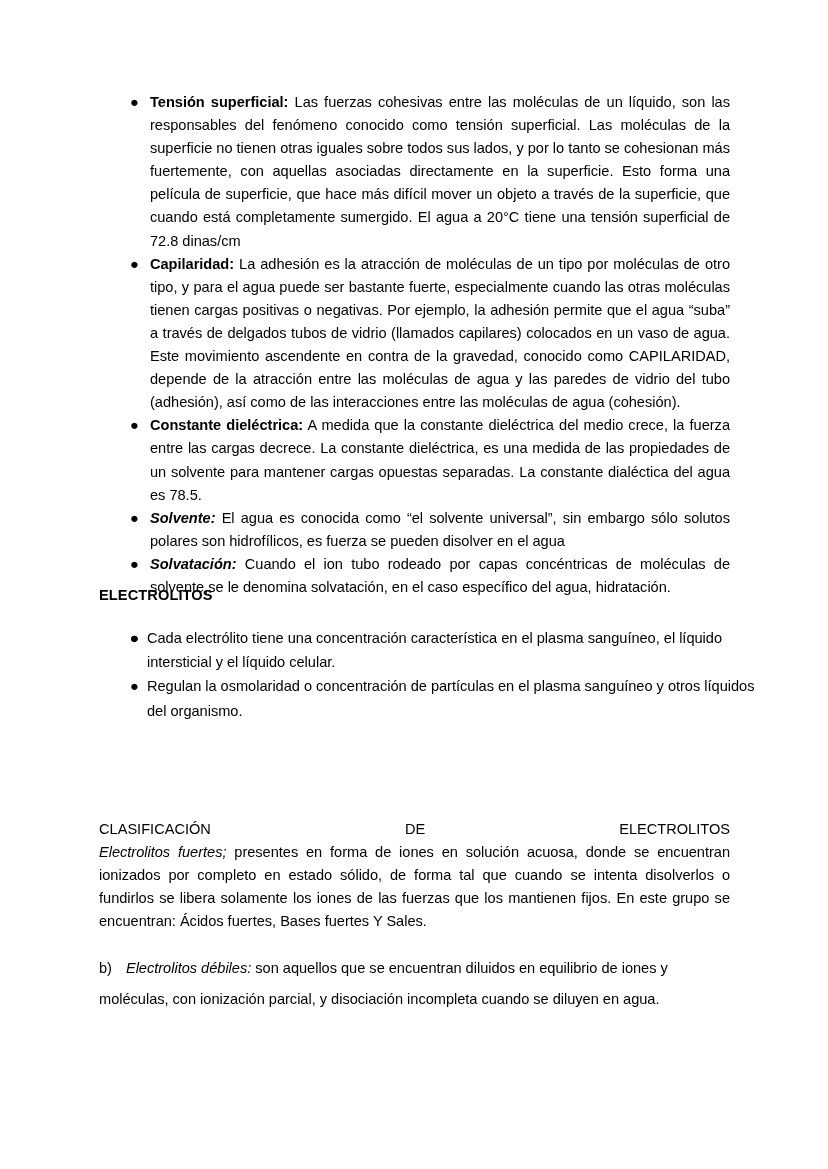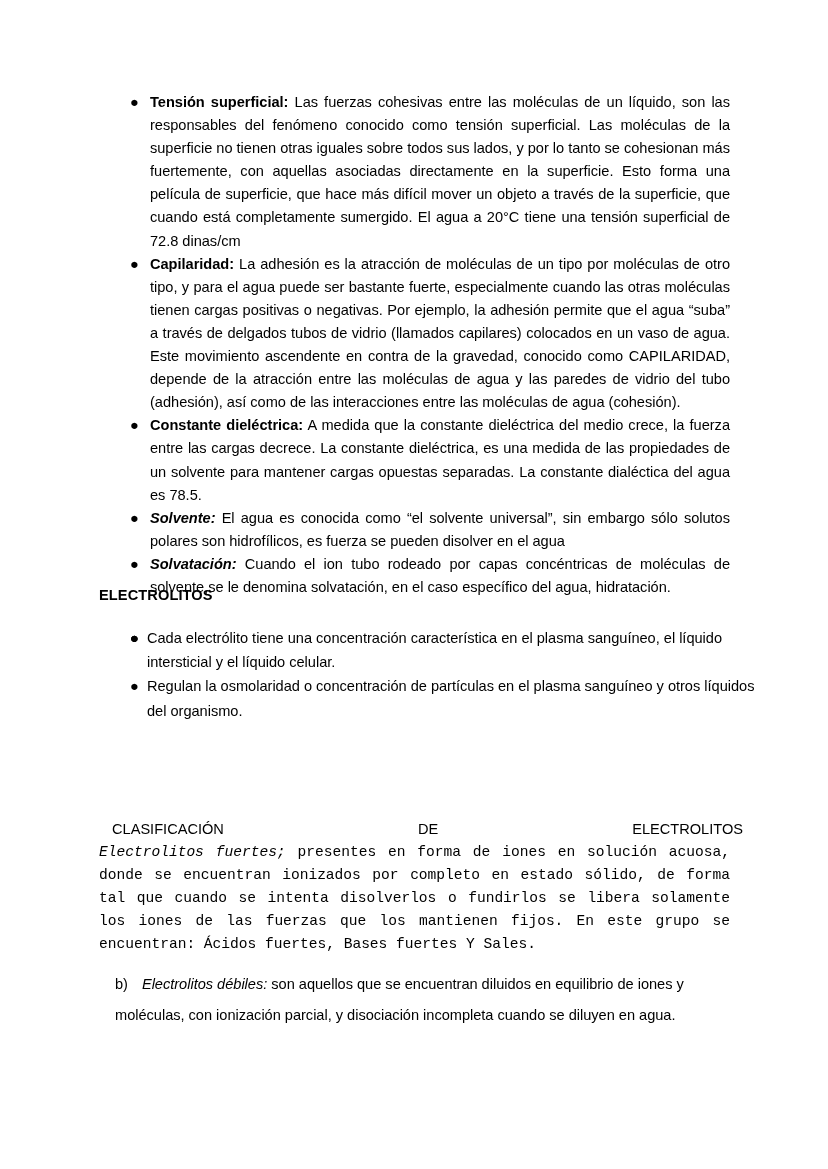--- a/index.html
+++ b/index.html
@@ -88,55 +88,54 @@
     left: 31px;
     top: 0;
     width: 12px;
     font-size: 14.6px;
     line-height: 24.2px;
   }
 
   
   .clasif-title {
     position: absolute;
-    left: 112px;
+    left: 99px;
     top: 818px;
     width: 631px;
     font-size: 14.6px;
     line-height: 23.1px;
     display: flex;
     justify-content: space-between;
     white-space: nowrap;
     gap: 10px;
   }
   .clasif-body {
     position: absolute;
     left: 99px;
     top: 841px;
     width: 631px;
     font-size: 14.6px;
     line-height: 23.1px;
     text-align: justify;
     text-justify: inter-word;
     letter-spacing: -0.02px;
-    font-family: Liberation Mono, monospace;
   }
   .ital { font-style: italic; }
 
   
   .weak-block {
     position: absolute;
     left: 99px;
     top: 953px;
     width: 640px;
     font-size: 14.6px;
     line-height: 30.6px;
     letter-spacing: -0.02px;
   }
-  .weak-block p { margin: 16px; }
+  .weak-block p { margin: 0; }
   .label-gap { display: inline-block; width: 14px; }
   sup {
     font-size: 0.66em;
     vertical-align: super;
     line-height: 0;
   }
 </style>
 </head>
 <body>
 

